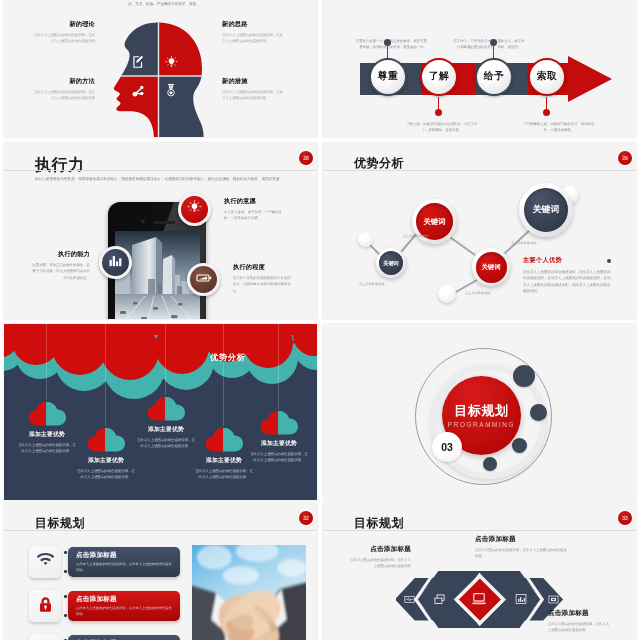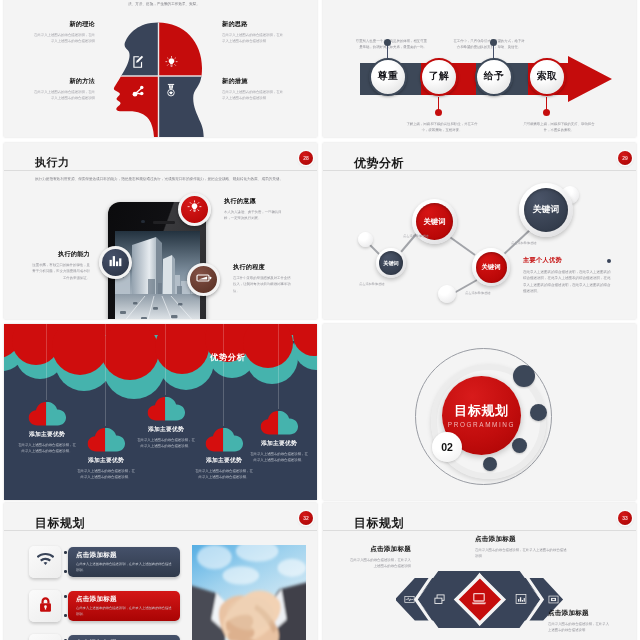--- a/index.html
+++ b/index.html
@@ -279,21 +279,21 @@
       </div>
   <div class="s2-bub s2-bub-c">
         <span>给予</span>
       </div>
   <div class="s2-bub s2-bub-d s2-bub-red">
         <span>索取</span>
       </div>
 </div>
 
 <div class="slide s3" style="left:4px;top:143px">
-  <div class="hd-title" style="left:31px;top:12px;font-size:11px">执行力</div>
+  <div class="hd-title" style="left:31px;top:12px;font-size:16px">执行力</div>
   <div class="hd-rule" style="top:27px"></div>
   <div class="pagenum" style="left:295px;top:8px">28</div>
   <div class="s3-intro">执行力是指有效利用资源、保质保量达成目标的能力，指把意志和规划通过执行，完成预定目标的操作能力，是把企业战略、规划转化为效益、成果的关键。</div>
 
   <div class="s3-phone">
     <div class="s3-ph-screen">
       <svg viewBox="0 0 85 92" preserveAspectRatio="none" width="100%" height="100%">
         <defs>
           <linearGradient id="skyg" x1="0" y1="0" x2="0" y2="1">
             <stop offset="0" stop-color="#23323f"></stop>
@@ -527,21 +527,21 @@
   <div class="s6-ring-out"></div>
   <div class="s6-ring-mid"></div>
   <div class="s6-dot s6-d1"></div>
   <div class="s6-dot s6-d2"></div>
   <div class="s6-dot s6-d3"></div>
   <div class="s6-dot s6-d4"></div>
   <div class="s6-disc">
     <div class="s6-t">目标规划</div>
     <div class="s6-s">PROGRAMMING</div>
   </div>
-  <div class="s6-num">02</div>
+  <div class="s6-num">03</div>
 </div>
 
 <div class="slide s7" style="left:4px;top:503px">
   <div class="hd-title" style="left:31px;top:12px;font-size:12px">目标规划</div>
   <div class="hd-rule" style="top:27px"></div>
   <div class="pagenum" style="left:295px;top:8px">32</div>
   <div class="s7-photo">
     <svg viewBox="0 4 112 88" preserveAspectRatio="none" width="100%" height="100%">
       <defs>
         <linearGradient id="hsbg" x1="0" y1="0" x2=".4" y2="1">

